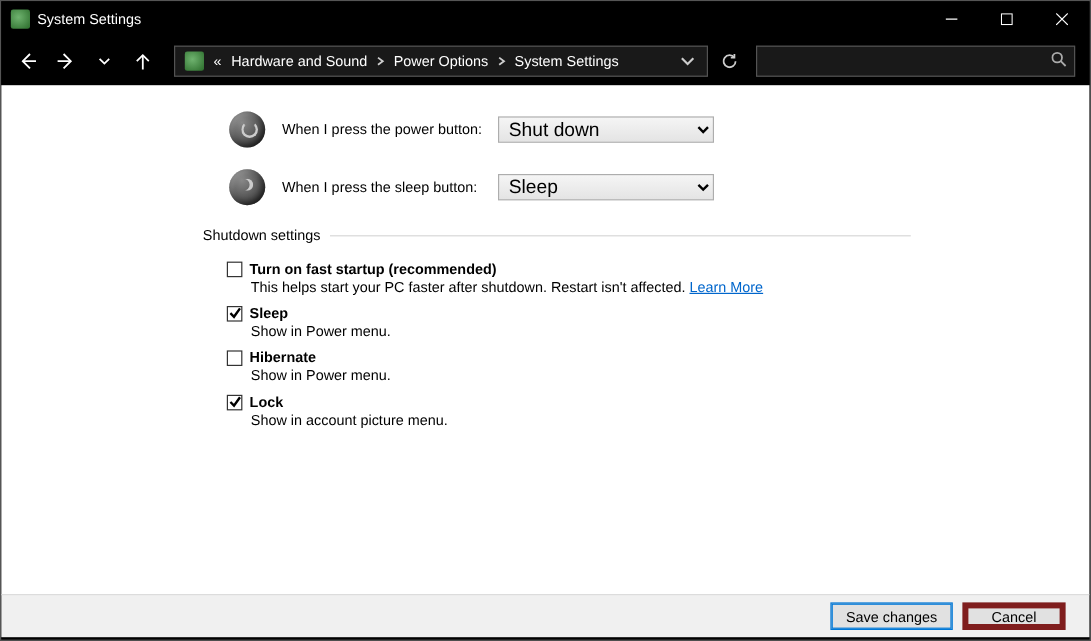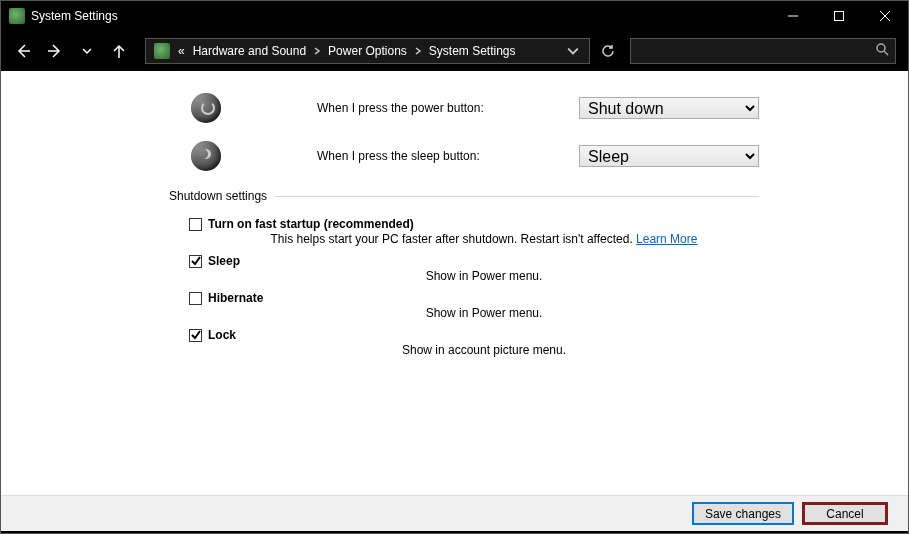--- a/index.html
+++ b/index.html
@@ -32,41 +32,41 @@
 
 
 .content { background: #fff; height: 424px; padding: 22px 0 0 0; overflow: hidden; color: #000; }
 .inner { margin-left: 168px; width: 590px; font-size: 12px; }
 h1 { color: #003399; font-size: 16px; font-weight: 400; margin-bottom: 10px; }
 .subtext { font-size: 12px; line-height: 1.45; margin-bottom: 18px; }
 
 .section-header { display: flex; align-items: center; font-size: 12px; color: #000; margin-bottom: 14px; }
 .section-header .line { flex: 1; height: 1px; background: #d8d8d8; margin-left: 8px; }
 
-.row { display: flex; align-items: center; margin-left: 22px; margin-bottom: 18px; justify-content: space-between; }
+.row { display: flex; align-items: center; margin-left: 22px; margin-bottom: 18px; }
 .big-icon { width: 30px; height: 30px; margin-right: 14px; border-radius: 50%; position: relative; }
 .big-icon.power { background: radial-gradient(circle at 35% 30%, #888, #2b2b2b); box-shadow: inset -2px -2px 5px rgba(0,0,0,0.6), inset 2px 2px 4px rgba(255,255,255,0.25); }
 .big-icon.power::after { content: ""; position: absolute; top: 8px; left: 10px; width: 10px; height: 10px; border: 2px solid #ccc; border-radius: 50%; border-top-color: transparent; }
 .big-icon.sleep { background: radial-gradient(circle at 35% 30%, #888, #2b2b2b); box-shadow: inset -2px -2px 5px rgba(0,0,0,0.6), inset 2px 2px 4px rgba(255,255,255,0.25); }
 .big-icon.sleep::after { content: ""; position: absolute; top: 8px; left: 10px; width: 10px; height: 10px; border-radius: 50%; box-shadow: inset -3px 0 0 #ccc; }
 .row-label { width: 180px; }
 select { width: 180px; height: 22px; font-size: 16px; background: linear-gradient(#f5f5f5,#e4e4e4); border: 1px solid #adadad; padding: 1px 4px; }
 
 
 .chk-block { margin-left: 20px; margin-bottom: 8px; }
 .chk-row { display: flex; align-items: center; }
 .chk { width: 13px; height: 13px; border: 1px solid #333; margin-right: 6px; display: flex; align-items: center; justify-content: center; background: #fff; }
 .chk svg { width: 10px; height: 10px; stroke: #000; stroke-width: 2; fill: none; }
 .chk-label { font-weight: bold; font-size: 12px; }
-.chk-desc { font-size: 12px; margin-left: 20px; margin-top: 1px; text-align: center; }
+.chk-desc { font-size: 12px; margin-left: 20px; margin-top: 1px; }
 a.link { color: #0066cc; text-decoration: underline; cursor: pointer; }
 
 
 .buttonbar { height: 36px; background: #f0f0f0; border-top: 1px solid #dcdcdc; display: flex; align-items: center; justify-content: flex-end; padding-right: 20px; gap: 8px; }
-.btn { min-width: 86px; height: 23px; font-size: 12px; background: #e1e1e1; border: 3px solid #7f1d1d; padding: 0 12px; display: flex; align-items: center; justify-content: center; }
+.btn { min-width: 86px; height: 23px; font-size: 12px; background: #e1e1e1; border: 5px solid #7f1d1d; padding: 0 12px; display: flex; align-items: center; justify-content: center; }
 .btn.primary { border: 1px solid #0078d7; outline: 1px solid #0078d7; outline-offset: -2px; }
 </style>
 </head>
 <body>
 
 <div class="titlebar">
   <div class="app-icon"></div>
   <div class="title">System Settings</div>
   <div class="spacer"></div>
   <div class="winbtn">

